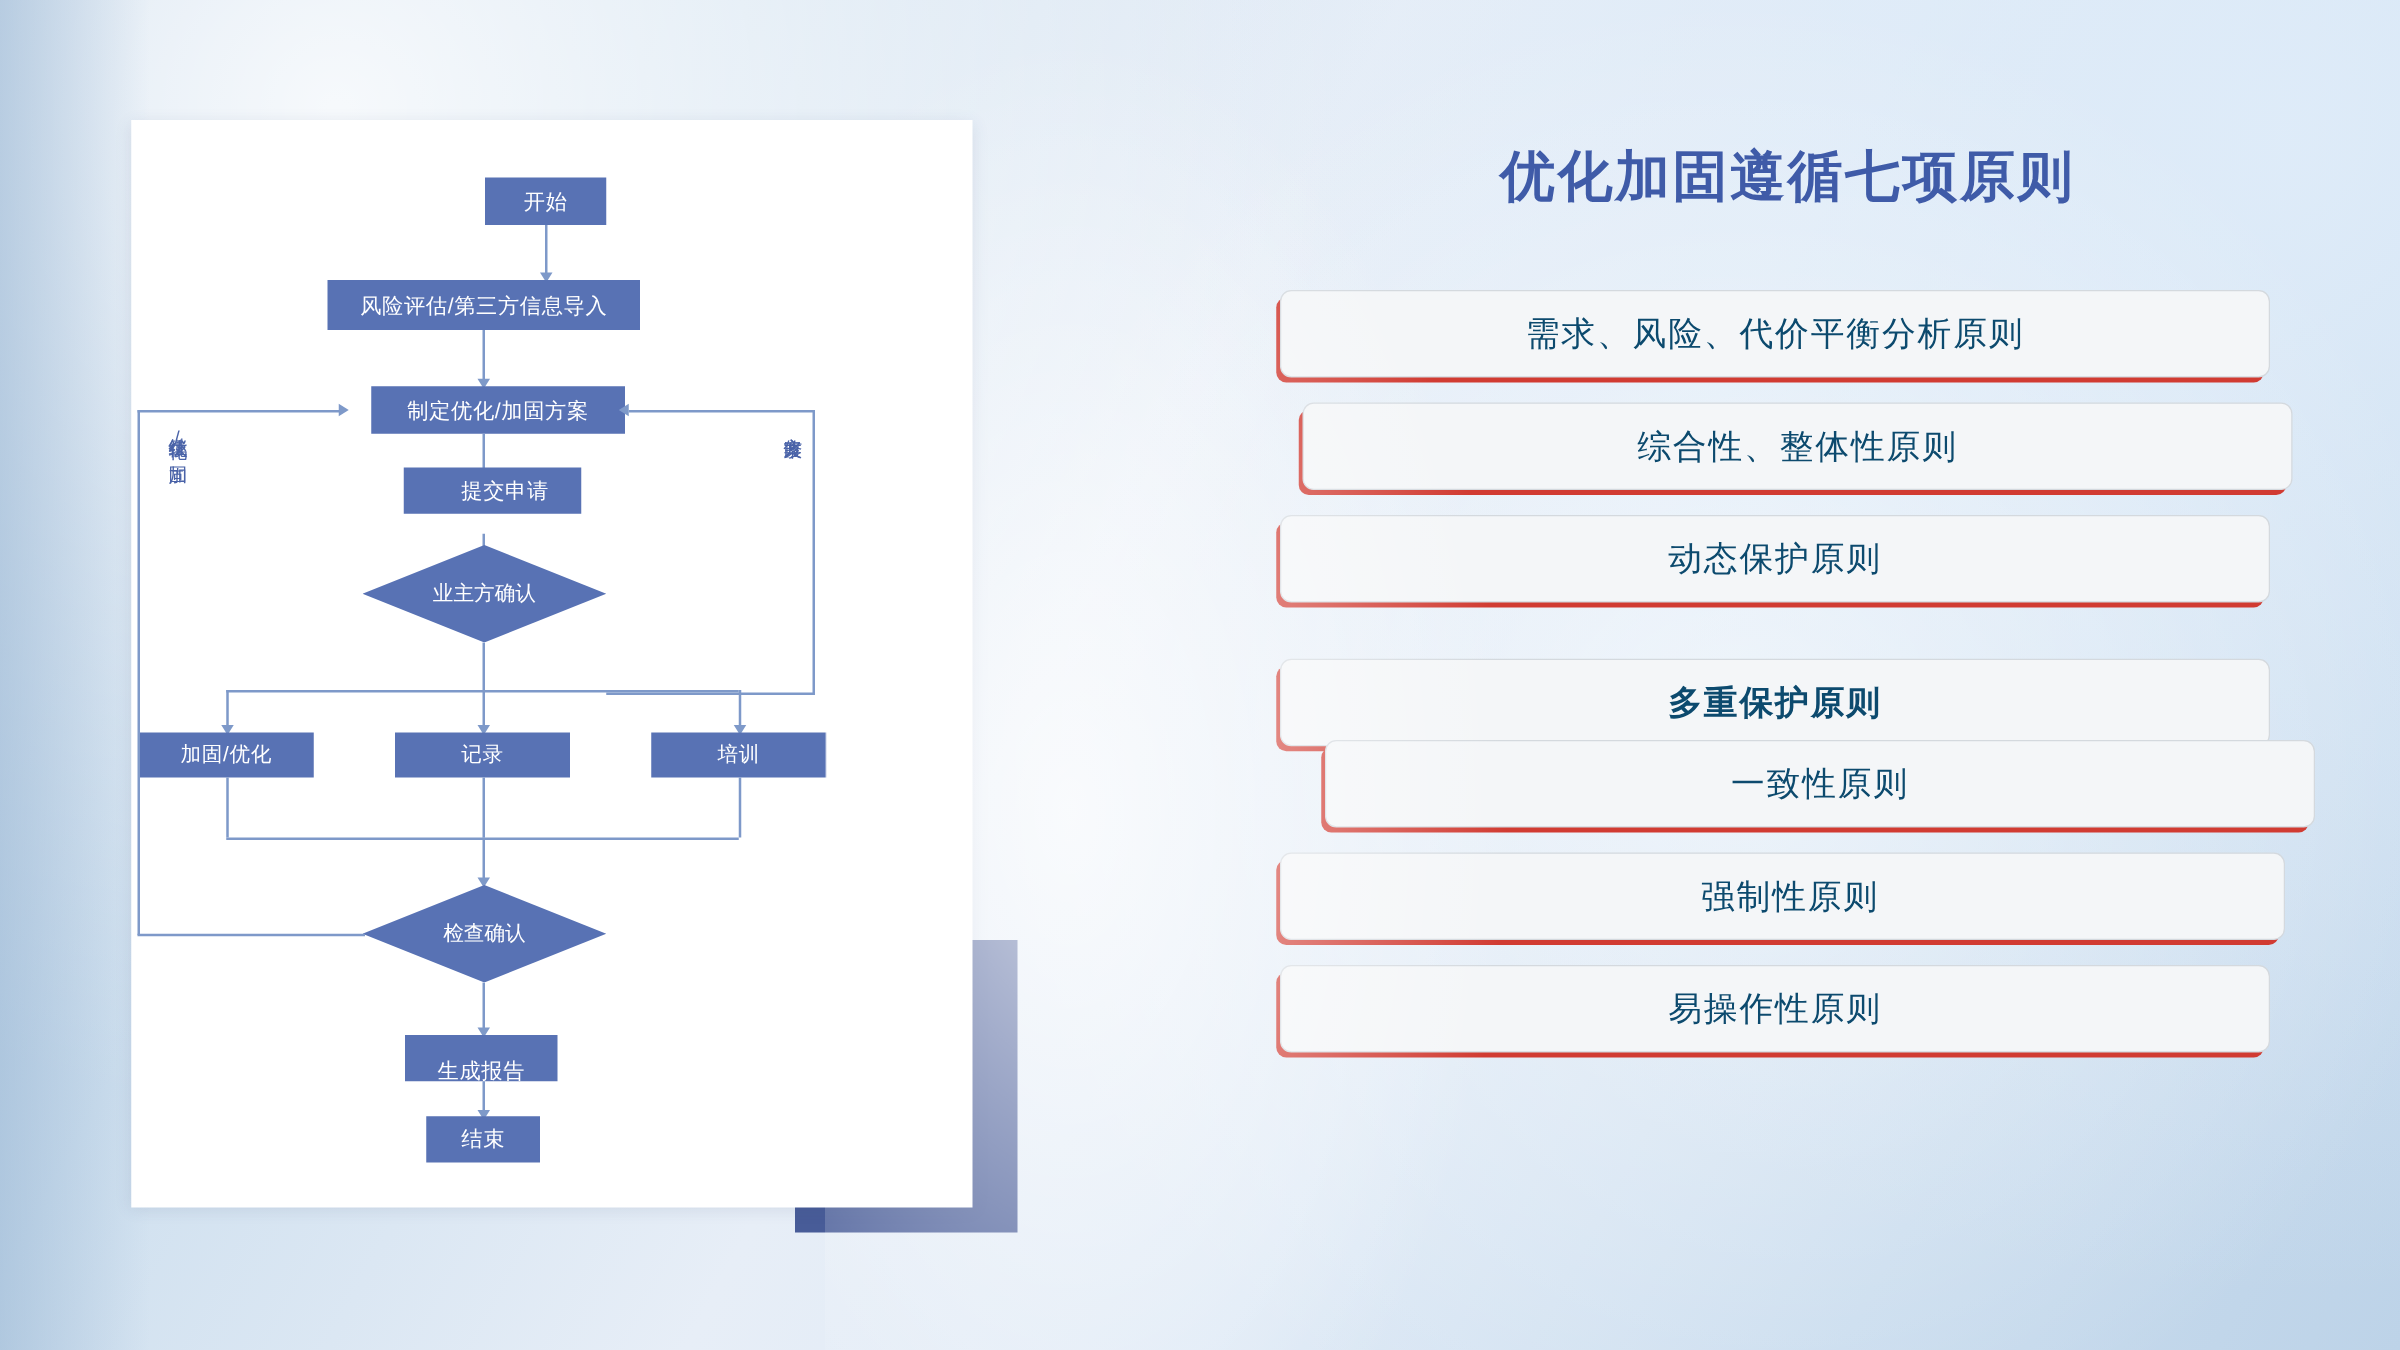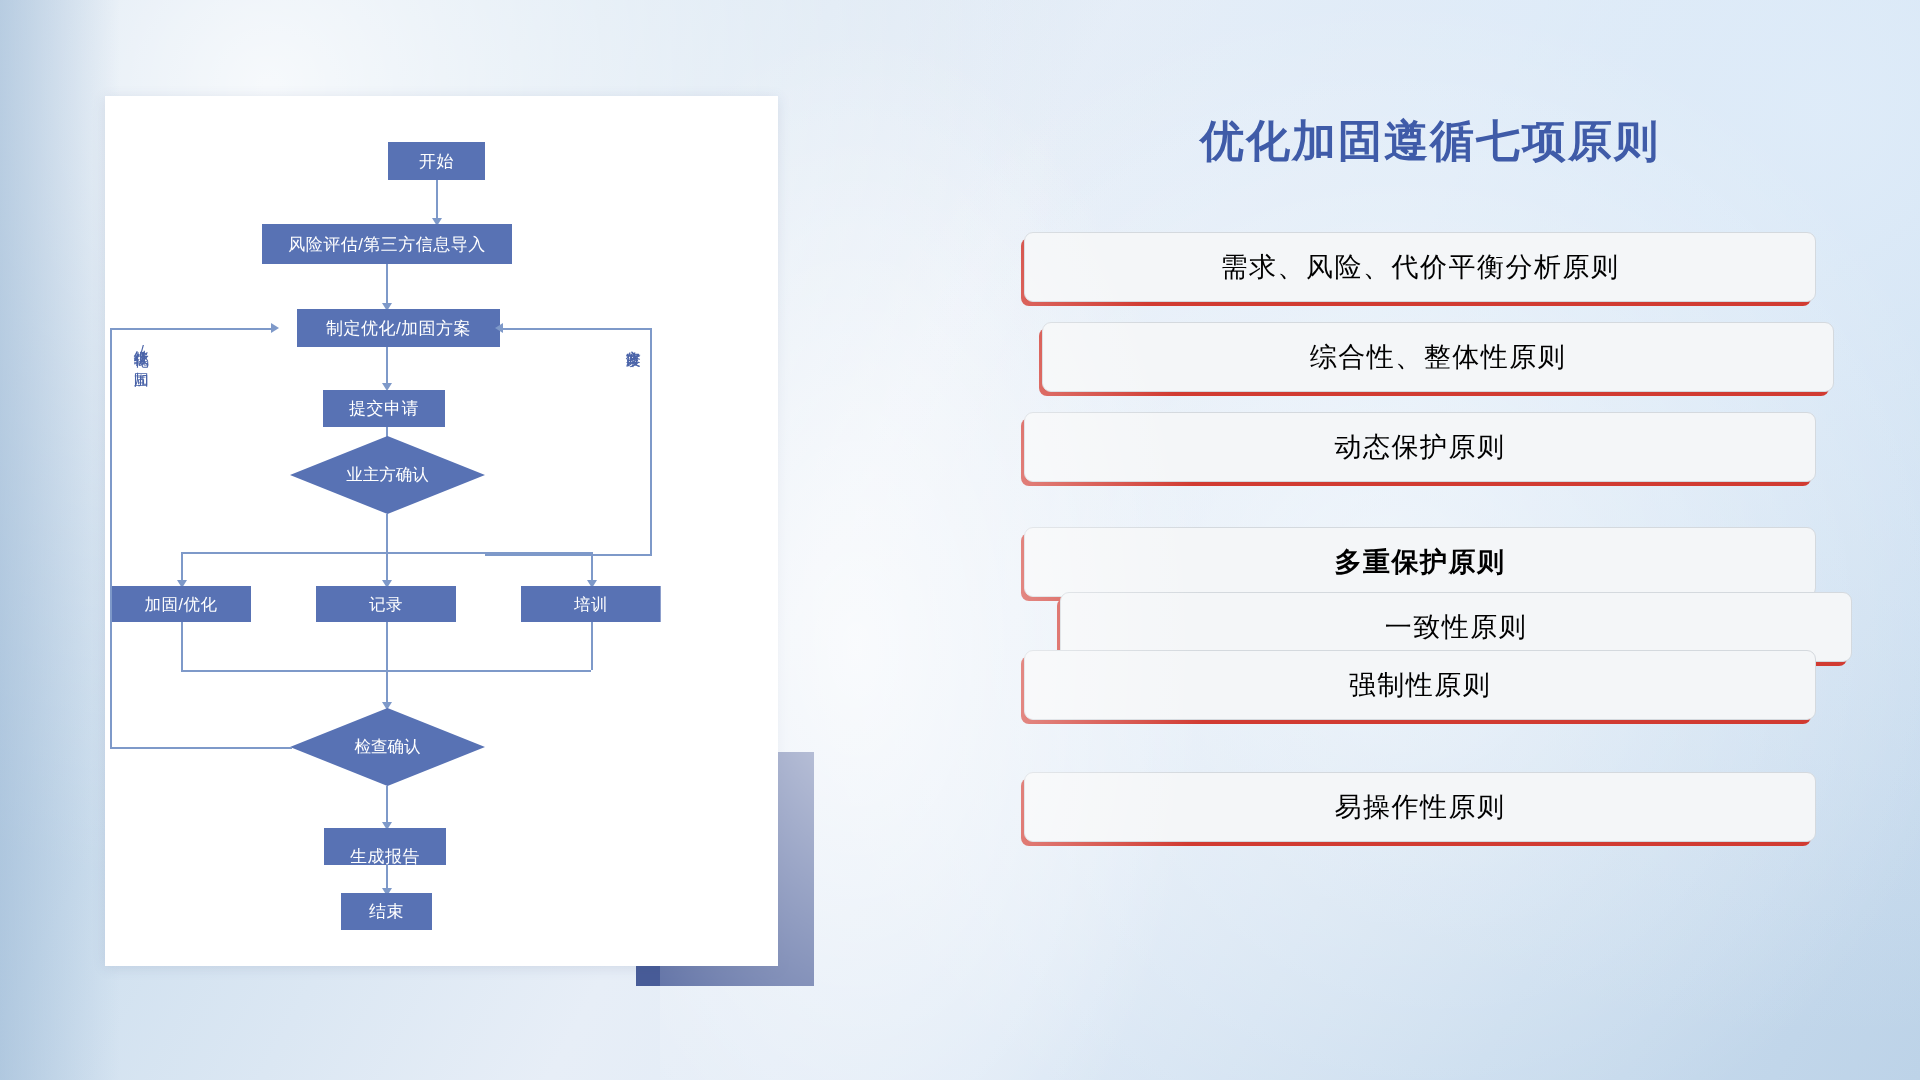--- a/index.html
+++ b/index.html
@@ -154,21 +154,21 @@
     left: 1024px;
     width: 790px;
     height: 68px;
     background: #f4f6f8;
     border: 1.6px solid #d4d9de;
     border-radius: 9px;
     display: flex;
     align-items: center;
     justify-content: center;
     font-size: 27px;
-    color: #000000;
+    color: #0c4a6e;
     letter-spacing: 1.5px;
     box-shadow: -4px 5px 0 -1px #d13b32;
   }
 </style>
 </head>
 <body>
 
 <div class="slide">
 
   <div class="shadow-block"></div>
@@ -187,21 +187,21 @@
       </div>
       <div class="vline" style="left:281px; top:168px; height:45px;"></div>
       <div class="arrow-down" style="left:277px; top:207px;"></div>
 
       <div class="node" style="left:192px; top:213px; width:203px; height:38px;align-items:center;">
         <span>制定优化/加固方案</span>
       </div>
       <div class="vline" style="left:281px; top:251px; height:42px;"></div>
       <div class="arrow-down" style="left:277px; top:287px;"></div>
 
-      <div class="node" style="left:218px; top:294px; width:122px; height:37px;">
+      <div class="node" style="left:218px; top:278px; width:122px; height:37px;padding-left:20px;">
         <span>提交申请</span>
       </div>
       <div class="vline" style="left:281px; top:331px; height:45px;"></div>
       <div class="arrow-down" style="left:277px; top:370px;"></div>
 
       <div class="diamond-wrap" style="left:185px; top:316px; width:195px; height:78px; top:340px;">
         <div class="dm"></div>
         <div class="dl">业主方确认</div>
       </div>
 
@@ -277,20 +277,20 @@
   </div>
   <div class="pill" style="top:412px;">
     <span>动态保护原则</span>
   </div>
   <div class="pill" style="top:527px;font-weight:bold;">
     <span>多重保护原则</span>
   </div>
   <div class="pill" style="top:592px;margin-left:36px;">
     <span>一致性原则</span>
   </div>
-  <div class="pill" style="top:650px;">
+  <div class="pill" style="top:682px;padding-left:12px;">
     <span>强制性原则</span>
   </div>
   <div class="pill" style="top:772px;">
     <span>易操作性原则</span>
   </div>
 
 </div>
 
 </body></html>

